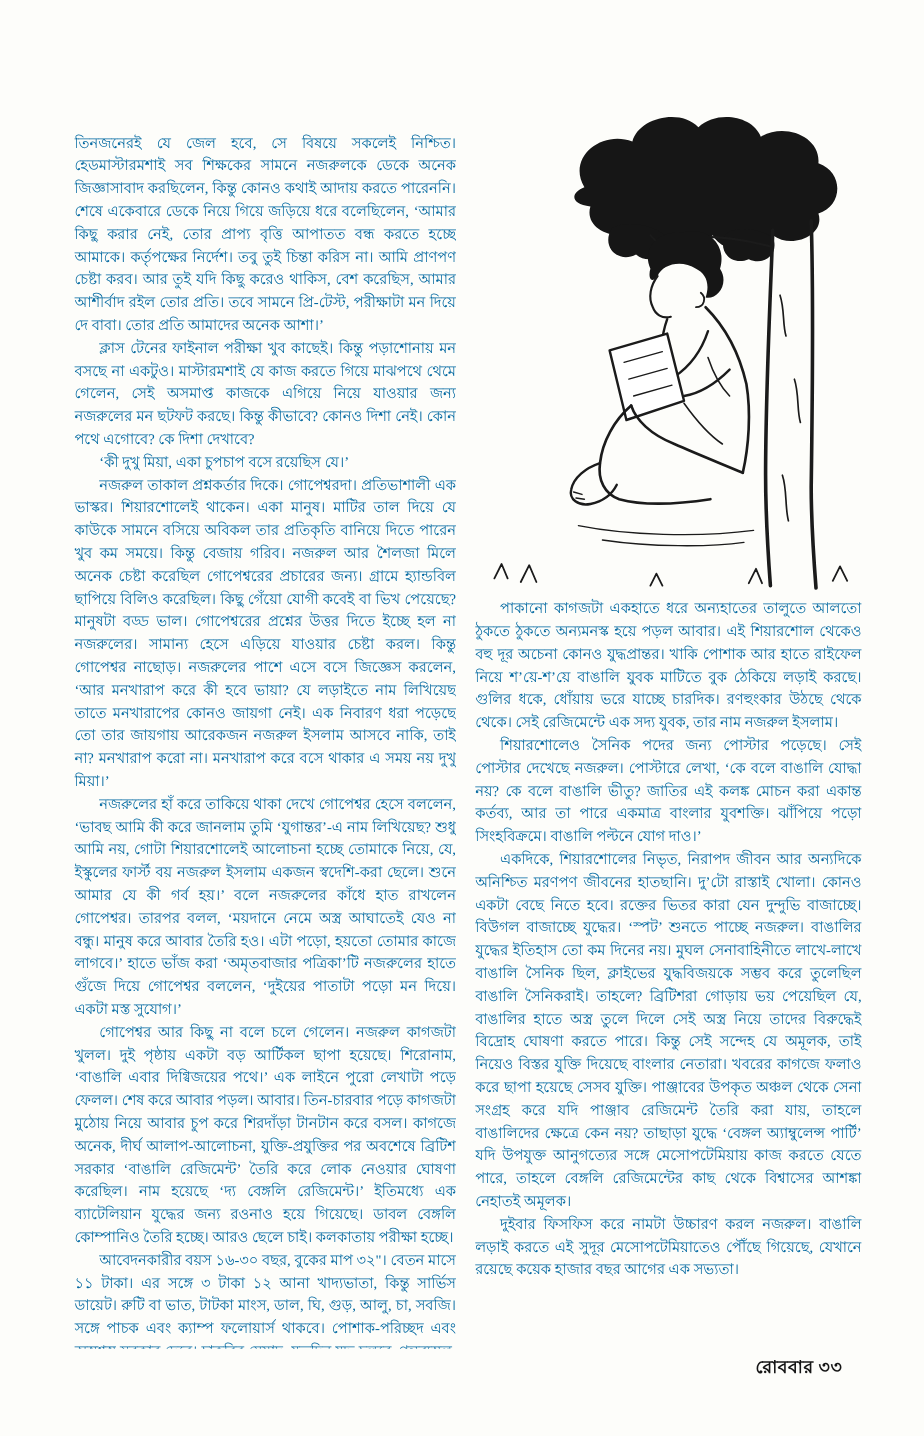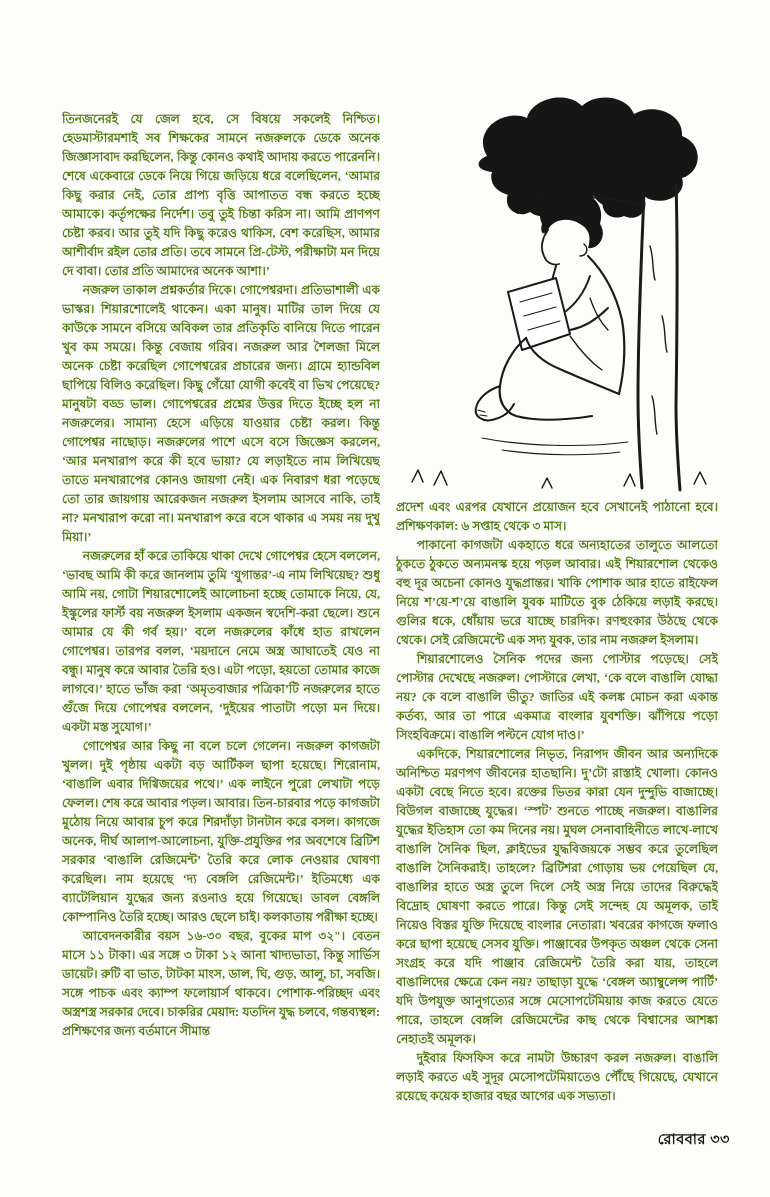--- a/index.html
+++ b/index.html
@@ -12,25 +12,24 @@
     width: 770px;
     height: 1197px;
     margin: 0 auto;
     background: #fdfdfa;
     overflow: hidden;
     font-family: "Liberation Serif", "DejaVu Serif", serif;
   }
   .col {
     position: absolute;
     text-align: justify;
-    color: #4d7c0f;
+    color: #0369a1;
     font-size: 12.2px;
     line-height: 19px;
     overflow: hidden;
-    font-weight: bold;
   }
   #left-col {
     left: 62px;
     top: 110px;
     width: 318px;
     height: 1014px;
   }
   #right-col {
     left: 396px;
     top: 498px;
@@ -46,21 +45,21 @@
   }
   .illustration {
     position: absolute;
     left: 392px;
     top: 96px;
     width: 330px;
     height: 398px;
   }
   .footer {
     position: absolute;
-    right: 40px;
+    right: 68px;
     top: 1128px;
     font-size: 14.5px;
     font-weight: bold;
     color: #151515;
     letter-spacing: 0.5px;
   }
 </style>
 </head>
 <body>
 
@@ -110,28 +109,29 @@
           <path d="M20,386 l6,-12 l5,12 M42,389 l7,-14 l6,14 M150,392 l5,-10 l5,10 M232,390 l6,-12 l5,12 M302,388 l6,-12 l6,12" stroke-width="1.5"></path>
           <path d="M90,342 C130,350 190,352 236,346 M110,354 C150,360 200,360 228,356" stroke-width="1.1"></path>
         </g>
 
       </g>
     </svg>
   </div>
 
   <div class="col" id="left-col">
     <p class="flush">তিনজনেরই যে জেল হবে, সে বিষয়ে সকলেই নিশ্চিত। হেডমাস্টারমশাই সব শিক্ষকের সামনে নজরুলকে ডেকে অনেক জিজ্ঞাসাবাদ করছিলেন, কিন্তু কোনও কথাই আদায় করতে পারেননি। শেষে একেবারে ডেকে নিয়ে গিয়ে জড়িয়ে ধরে বলেছিলেন, ‘আমার কিছু করার নেই, তোর প্রাপ্য বৃত্তি আপাতত বন্ধ করতে হচ্ছে আমাকে। কর্তৃপক্ষের নির্দেশ। তবু তুই চিন্তা করিস না। আমি প্রাণপণ চেষ্টা করব। আর তুই যদি কিছু করেও থাকিস, বেশ করেছিস, আমার আশীর্বাদ রইল তোর প্রতি। তবে সামনে প্রি-টেস্ট, পরীক্ষাটা মন দিয়ে দে বাবা। তোর প্রতি আমাদের অনেক আশা।’</p>
+    <p>ক্লাস টেনের ফাইনাল পরীক্ষা খুব কাছেই। কিন্তু পড়াশোনায় মন বসছে না একটুও। মাস্টারমশাই যে কাজ করতে গিয়ে মাঝপথে থেমে গেলেন, সেই অসমাপ্ত কাজকে এগিয়ে নিয়ে যাওয়ার জন্য নজরুলের মন ছটফট করছে। কিন্তু কীভাবে? কোনও দিশা নেই। কোন পথে এগোবে? কে দিশা দেখাবে?</p>
+    <p>‘কী দুখু মিয়া, একা চুপচাপ বসে রয়েছিস যে।’</p>
     <p>নজরুল তাকাল প্রশ্নকর্তার দিকে। গোপেশ্বরদা। প্রতিভাশালী এক ভাস্কর। শিয়ারশোলেই থাকেন। একা মানুষ। মাটির তাল দিয়ে যে কাউকে সামনে বসিয়ে অবিকল তার প্রতিকৃতি বানিয়ে দিতে পারেন খুব কম সময়ে। কিন্তু বেজায় গরিব। নজরুল আর শৈলজা মিলে অনেক চেষ্টা করেছিল গোপেশ্বরের প্রচারের জন্য। গ্রামে হ্যান্ডবিল ছাপিয়ে বিলিও করেছিল। কিছু গেঁয়ো যোগী কবেই বা ভিখ পেয়েছে? মানুষটা বড্ড ভাল। গোপেশ্বরের প্রশ্নের উত্তর দিতে ইচ্ছে হল না নজরুলের। সামান্য হেসে এড়িয়ে যাওয়ার চেষ্টা করল। কিন্তু গোপেশ্বর নাছোড়। নজরুলের পাশে এসে বসে জিজ্ঞেস করলেন, ‘আর মনখারাপ করে কী হবে ভায়া? যে লড়াইতে নাম লিখিয়েছ তাতে মনখারাপের কোনও জায়গা নেই। এক নিবারণ ধরা পড়েছে তো তার জায়গায় আরেকজন নজরুল ইসলাম আসবে নাকি, তাই না? মনখারাপ করো না। মনখারাপ করে বসে থাকার এ সময় নয় দুখু মিয়া।’</p>
     <p>নজরুলের হাঁ করে তাকিয়ে থাকা দেখে গোপেশ্বর হেসে বললেন, ‘ভাবছ আমি কী করে জানলাম তুমি ‘যুগান্তর’-এ নাম লিখিয়েছ? শুধু আমি নয়, গোটা শিয়ারশোলেই আলোচনা হচ্ছে তোমাকে নিয়ে, যে, ইস্কুলের ফার্স্ট বয় নজরুল ইসলাম একজন স্বদেশি-করা ছেলে। শুনে আমার যে কী গর্ব হয়।’ বলে নজরুলের কাঁধে হাত রাখলেন গোপেশ্বর। তারপর বলল, ‘ময়দানে নেমে অস্ত্র আঘাতেই যেও না বন্ধু। মানুষ করে আবার তৈরি হও। এটা পড়ো, হয়তো তোমার কাজে লাগবে।’ হাতে ভাঁজ করা ‘অমৃতবাজার পত্রিকা’টি নজরুলের হাতে গুঁজে দিয়ে গোপেশ্বর বললেন, ‘দুইয়ের পাতাটা পড়ো মন দিয়ে। একটা মস্ত সুযোগ।’</p>
     <p>গোপেশ্বর আর কিছু না বলে চলে গেলেন। নজরুল কাগজটা খুলল। দুই পৃষ্ঠায় একটা বড় আর্টিকল ছাপা হয়েছে। শিরোনাম, ‘বাঙালি এবার দিগ্বিজয়ের পথে।’ এক লাইনে পুরো লেখাটা পড়ে ফেলল। শেষ করে আবার পড়ল। আবার। তিন-চারবার পড়ে কাগজটা মুঠোয় নিয়ে আবার চুপ করে শিরদাঁড়া টানটান করে বসল। কাগজে অনেক, দীর্ঘ আলাপ-আলোচনা, যুক্তি-প্রযুক্তির পর অবশেষে ব্রিটিশ সরকার ‘বাঙালি রেজিমেন্ট’ তৈরি করে লোক নেওয়ার ঘোষণা করেছিল। নাম হয়েছে ‘দ্য বেঙ্গলি রেজিমেন্ট।’ ইতিমধ্যে এক ব্যাটেলিয়ান যুদ্ধের জন্য রওনাও হয়ে গিয়েছে। ডাবল বেঙ্গলি কোম্পানিও তৈরি হচ্ছে। আরও ছেলে চাই। কলকাতায় পরীক্ষা হচ্ছে।</p>
     <p>আবেদনকারীর বয়স ১৬-৩০ বছর, বুকের মাপ ৩২"। বেতন মাসে ১১ টাকা। এর সঙ্গে ৩ টাকা ১২ আনা খাদ্যভাতা, কিন্তু সার্ভিস ডায়েট। রুটি বা ভাত, টাটকা মাংস, ডাল, ঘি, গুড়, আলু, চা, সবজি। সঙ্গে পাচক এবং ক্যাম্প ফলোয়ার্স থাকবে। পোশাক-পরিচ্ছদ এবং অস্ত্রশস্ত্র সরকার দেবে। চাকরির মেয়াদ: যতদিন যুদ্ধ চলবে, গন্তব্যস্থল: প্রশিক্ষণের জন্য বর্তমানে সীমান্ত</p>
   </div>
 
   <div class="col" id="right-col">
-    <p class="flush">প্রদেশ এবং এরপর যেখানে প্রয়োজন হবে সেখানেই পাঠানো হবে। প্রশিক্ষণকাল: ৬ সপ্তাহ থেকে ৩ মাস।</p>
     <p>পাকানো কাগজটা একহাতে ধরে অন্যহাতের তালুতে আলতো ঠুকতে ঠুকতে অন্যমনস্ক হয়ে পড়ল আবার। এই শিয়ারশোল থেকেও বহু দূর অচেনা কোনও যুদ্ধপ্রান্তর। খাকি পোশাক আর হাতে রাইফেল নিয়ে শ’য়ে-শ’য়ে বাঙালি যুবক মাটিতে বুক ঠেকিয়ে লড়াই করছে। গুলির ধকে, ধোঁয়ায় ভরে যাচ্ছে চারদিক। রণহুংকার উঠছে থেকে থেকে। সেই রেজিমেন্টে এক সদ্য যুবক, তার নাম নজরুল ইসলাম।</p>
     <p>শিয়ারশোলেও সৈনিক পদের জন্য পোস্টার পড়েছে। সেই পোস্টার দেখেছে নজরুল। পোস্টারে লেখা, ‘কে বলে বাঙালি যোদ্ধা নয়? কে বলে বাঙালি ভীতু? জাতির এই কলঙ্ক মোচন করা একান্ত কর্তব্য, আর তা পারে একমাত্র বাংলার যুবশক্তি। ঝাঁপিয়ে পড়ো সিংহবিক্রমে। বাঙালি পল্টনে যোগ দাও।’</p>
     <p>একদিকে, শিয়ারশোলের নিভৃত, নিরাপদ জীবন আর অন্যদিকে অনিশ্চিত মরণপণ জীবনের হাতছানি। দু’টো রাস্তাই খোলা। কোনও একটা বেছে নিতে হবে। রক্তের ভিতর কারা যেন দুন্দুভি বাজাচ্ছে। বিউগল বাজাচ্ছে যুদ্ধের। ‘স্পট’ শুনতে পাচ্ছে নজরুল। বাঙালির যুদ্ধের ইতিহাস তো কম দিনের নয়। মুঘল সেনাবাহিনীতে লাখে-লাখে বাঙালি সৈনিক ছিল, ক্লাইভের যুদ্ধবিজয়কে সম্ভব করে তুলেছিল বাঙালি সৈনিকরাই। তাহলে? ব্রিটিশরা গোড়ায় ভয় পেয়েছিল যে, বাঙালির হাতে অস্ত্র তুলে দিলে সেই অস্ত্র নিয়ে তাদের বিরুদ্ধেই বিদ্রোহ ঘোষণা করতে পারে। কিন্তু সেই সন্দেহ যে অমূলক, তাই নিয়েও বিস্তর যুক্তি দিয়েছে বাংলার নেতারা। খবরের কাগজে ফলাও করে ছাপা হয়েছে সেসব যুক্তি। পাঞ্জাবের উপকৃত অঞ্চল থেকে সেনা সংগ্রহ করে যদি পাঞ্জাব রেজিমেন্ট তৈরি করা যায়, তাহলে বাঙালিদের ক্ষেত্রে কেন নয়? তাছাড়া যুদ্ধে ‘বেঙ্গল অ্যাম্বুলেন্স পার্টি’ যদি উপযুক্ত আনুগত্যের সঙ্গে মেসোপটেমিয়ায় কাজ করতে যেতে পারে, তাহলে বেঙ্গলি রেজিমেন্টের কাছ থেকে বিশ্বাসের আশঙ্কা নেহাতই অমূলক।</p>
     <p>দুইবার ফিসফিস করে নামটা উচ্চারণ করল নজরুল। বাঙালি লড়াই করতে এই সুদূর মেসোপটেমিয়াতেও পৌঁছে গিয়েছে, যেখানে রয়েছে কয়েক হাজার বছর আগের এক সভ্যতা।</p>
   </div>
 
   <div class="footer">
     <span>রোববার ৩৩</span>
   </div>
 

